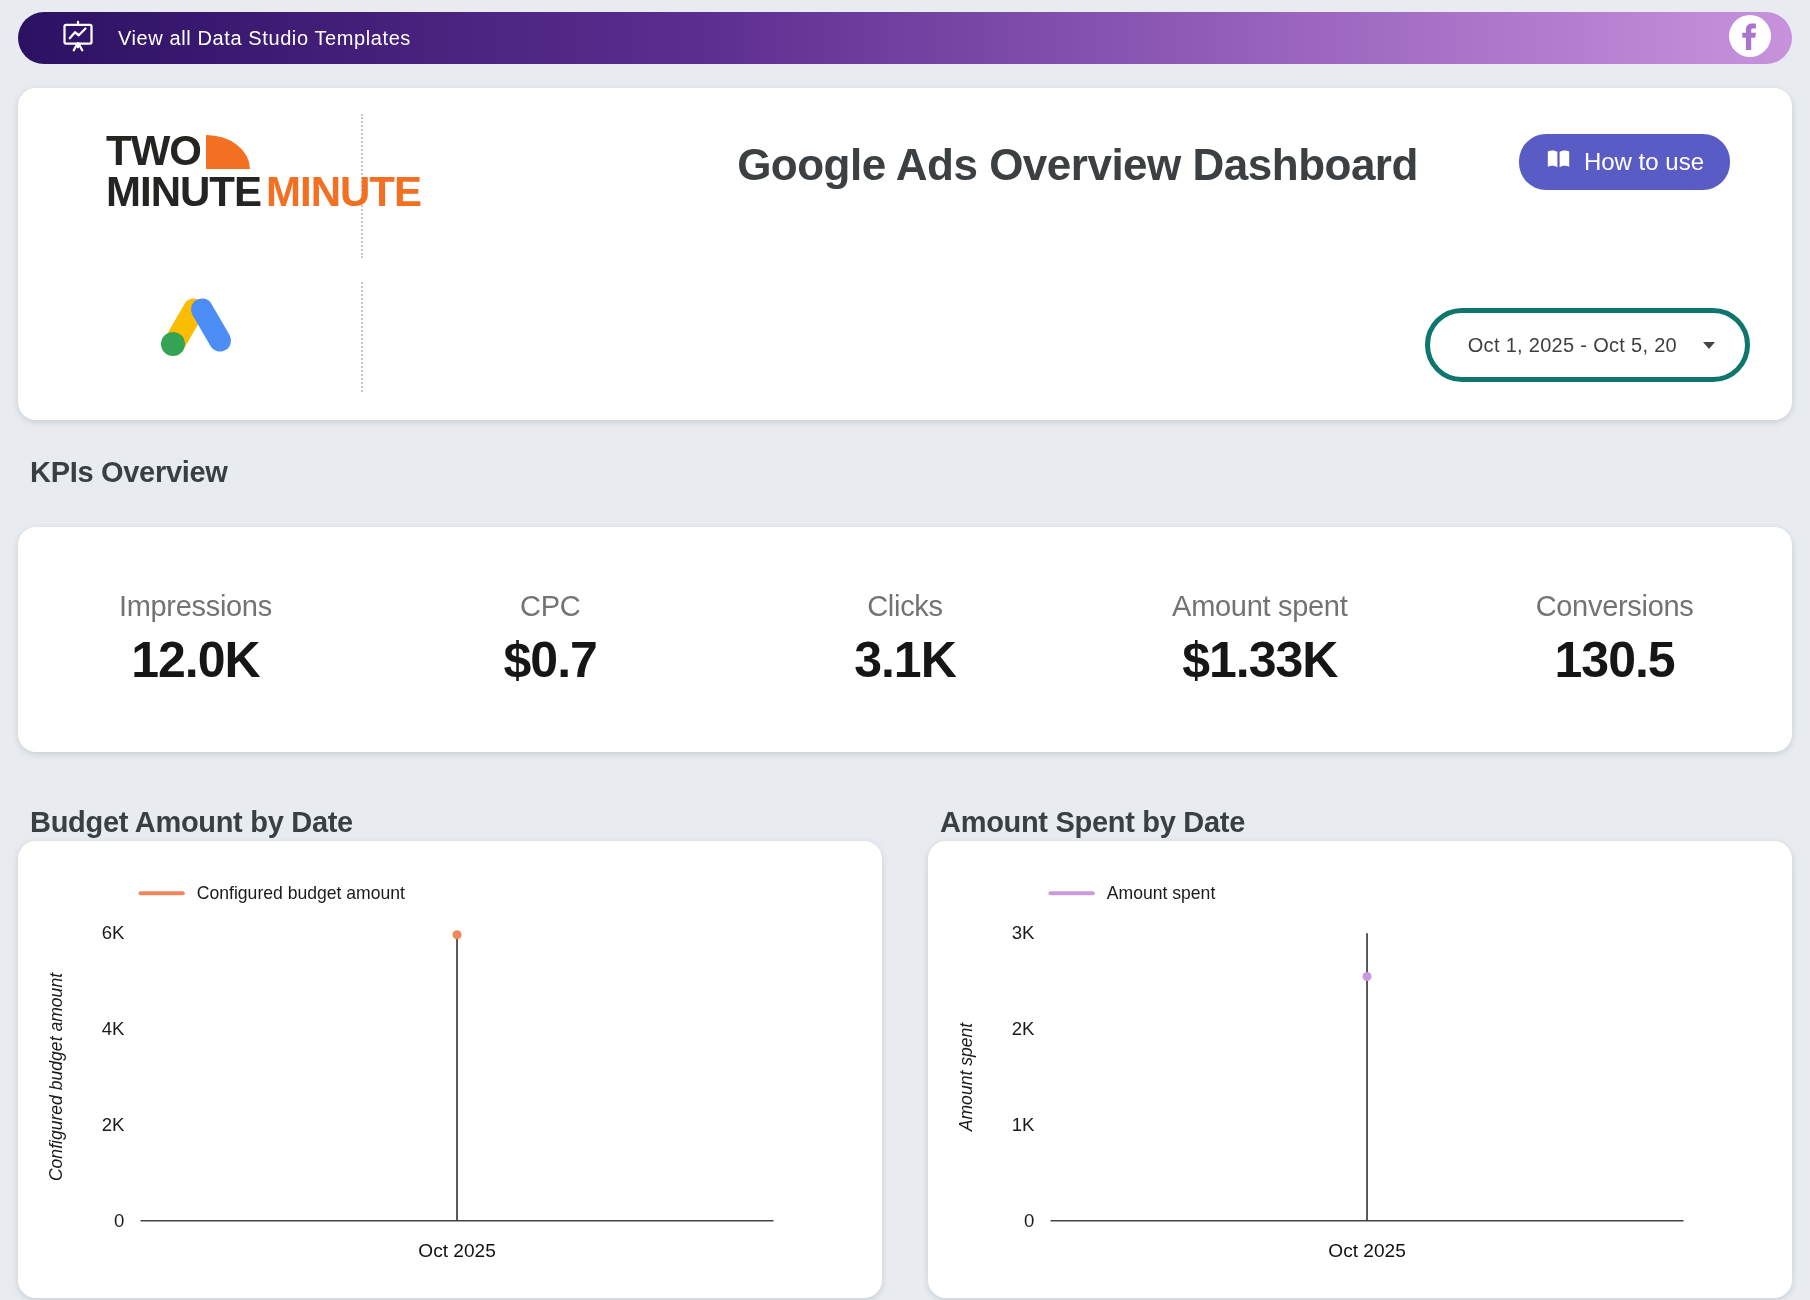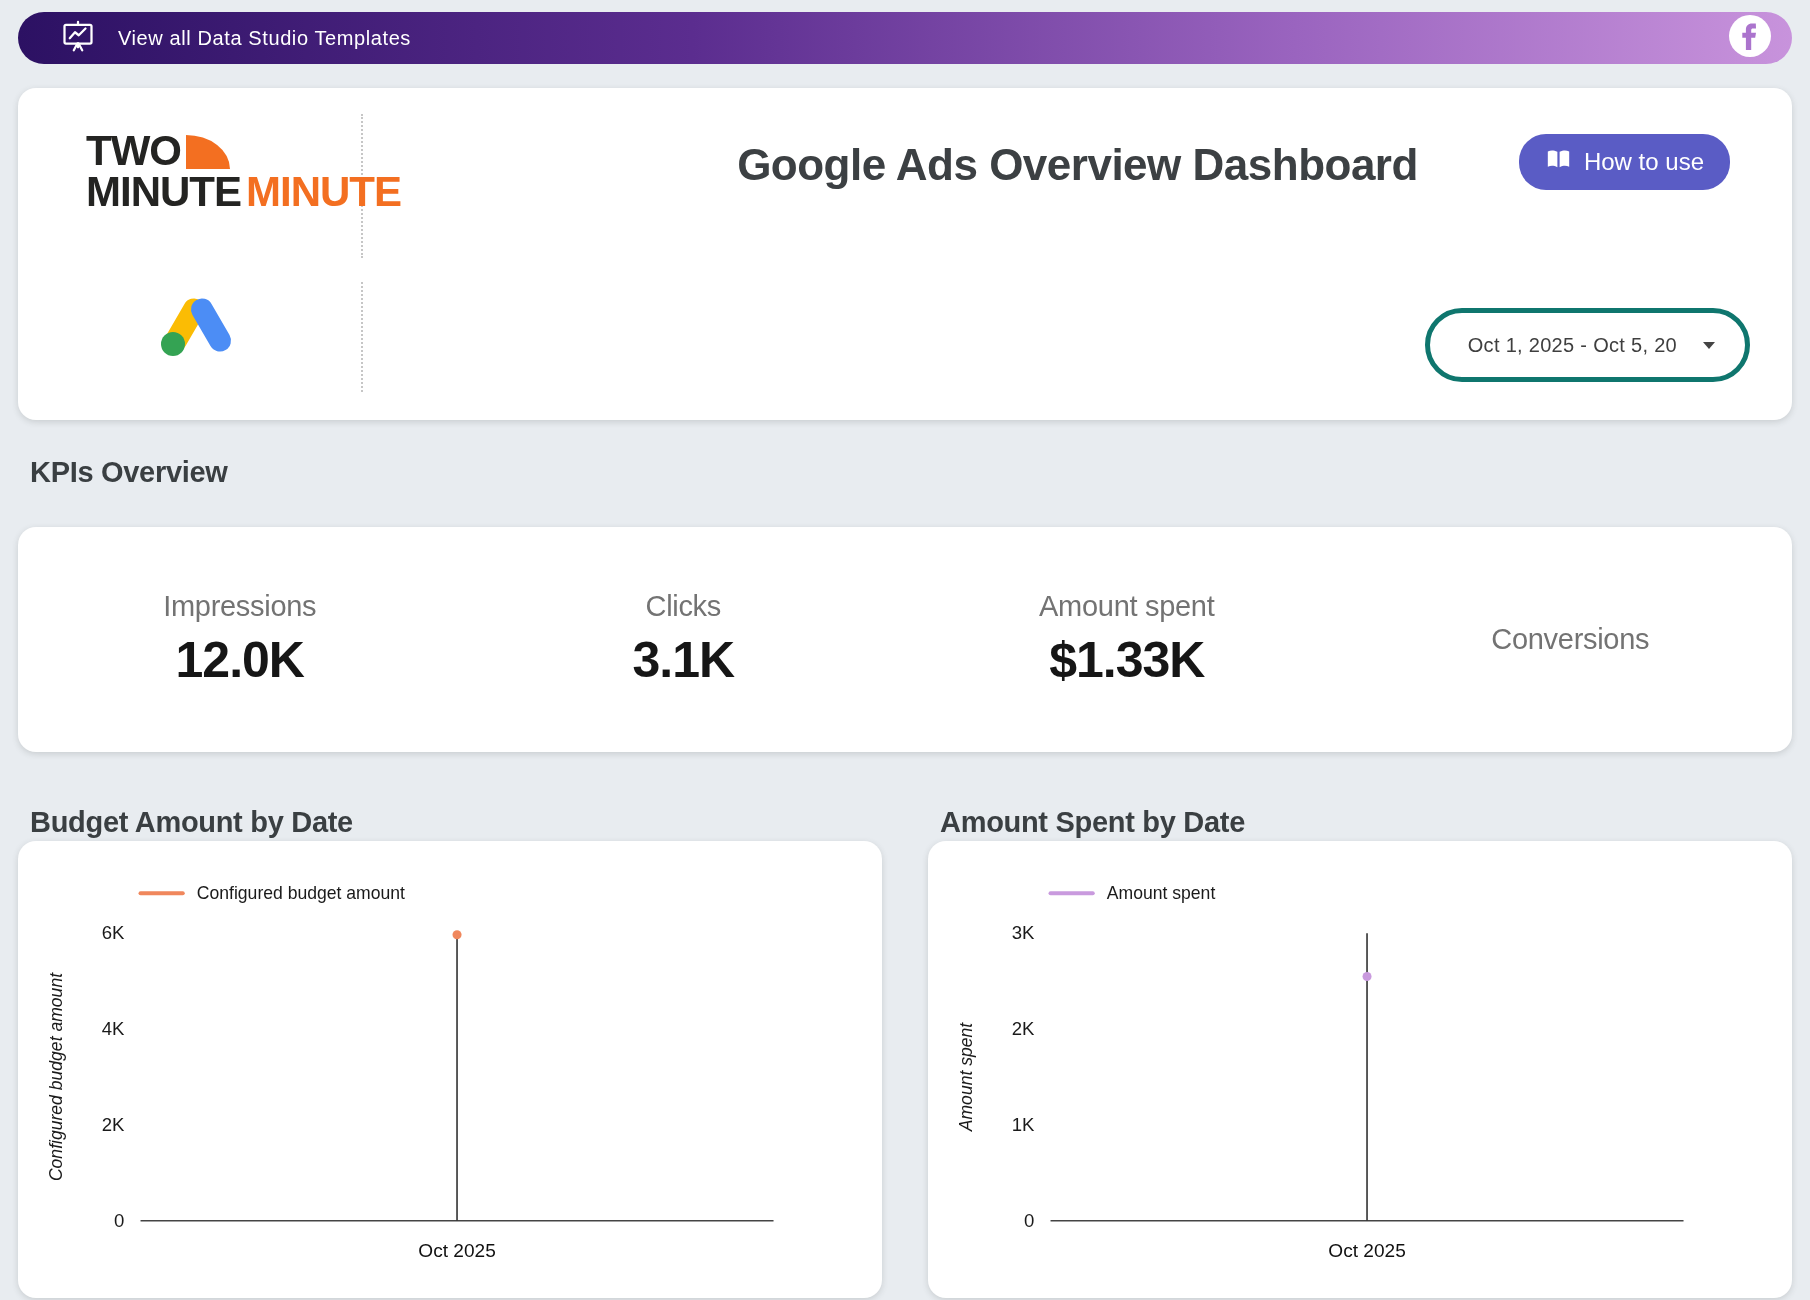--- a/index.html
+++ b/index.html
@@ -35,21 +35,21 @@
     grid-template-columns:345px 1fr;
     grid-template-rows:182px 150px;
   }
   .hcell { position:relative; }
   .vdash { position:absolute; right:0; width:0; border-right:2px dotted #c6c6c6; }
   .vdash.r1 { top:26px; bottom:12px; }
   .vdash.r2 { top:12px; bottom:28px; }
 
   
   .tmr { display:flex; flex-direction:column; align-items:flex-start;
-         position:absolute; left:68px; top:42px; color:#242422;
+         position:absolute; left:88px; top:42px; color:#242422;
          font-weight:bold; letter-spacing:-1px; line-height:0.98; font-stretch:condensed; }
   .tmr-row { display:flex; align-items:flex-end; gap:5px; font-size:42px; }
   .tmr-quarter { width:44px; height:34px; background:#f36f21; border-radius:0 100% 0 0; margin-bottom:2px; }
   .tmr-orange { color:#f36f21; }
 
   .title-cell { display:flex; align-items:center; }
   .dash-title {
     position:absolute; left:0; right:0; top:52px;
     text-align:center;
     font-size:44px; font-weight:bold; color:#3c4043;
@@ -174,29 +174,34 @@
   </div>
 
   <div class="section-title kpi-title">KPIs Overview</div>
 
   <div class="card kpi-card">
     <div class="kpi-item">
       <div class="kpi-label">Impressions</div>
       <div class="kpi-value">12.0K</div>
     </div>
     <div class="kpi-item">
+      <div class="kpi-label">CPC</div>
+      <div class="kpi-value">$0.7</div>
+    </div>
+    <div class="kpi-item">
       <div class="kpi-label">Clicks</div>
       <div class="kpi-value">3.1K</div>
     </div>
     <div class="kpi-item">
       <div class="kpi-label">Amount spent</div>
       <div class="kpi-value">$1.33K</div>
     </div>
     <div class="kpi-item">
       <div class="kpi-label">Conversions</div>
+      <div class="kpi-value">130.5</div>
     </div>
   </div>
 
   <div class="charts-titles">
     <div class="section-title">Budget Amount by Date</div>
     <div class="section-title">Amount Spent by Date</div>
   </div>
 
   <div class="charts-row">
     <div class="card chart-card">

